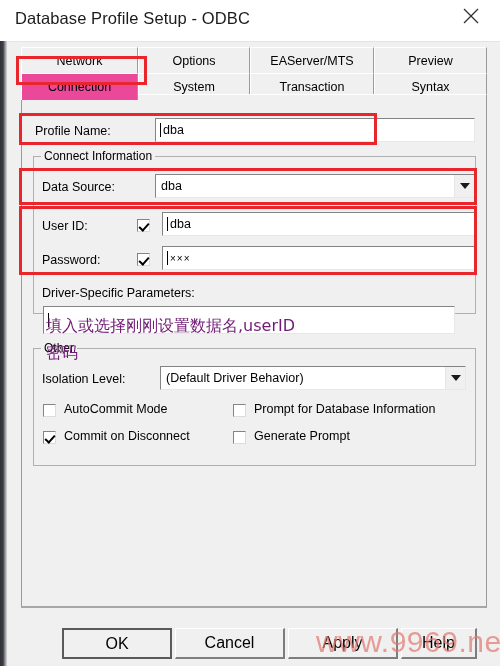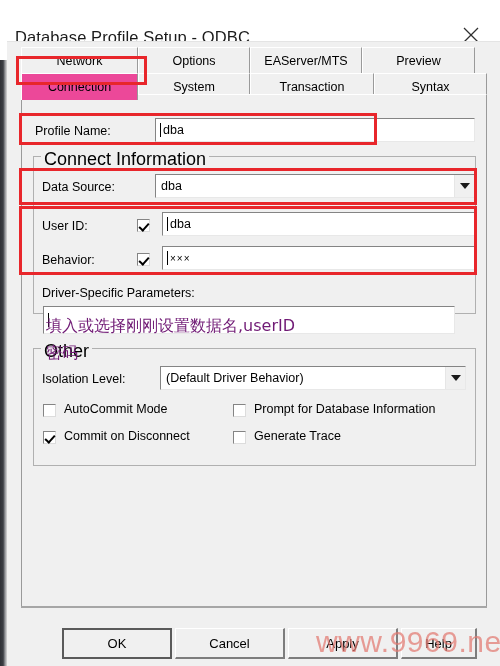--- a/index.html
+++ b/index.html
@@ -31,21 +31,20 @@
     width: 3px; height: 28px;
     background: #ffffff;
   }
 
   
   .titlebar {
     position: absolute;
     left: 0; top: 0;
     width: 500px; height: 41px;
     background: #ffffff;
-    margin-top: 19px;
   }
   .titlebar-text {
     position: absolute;
     left: 15px; top: 9px;
     font-size: 16.5px;
     color: #1b1b1b;
     letter-spacing: 0.1px;
     white-space: nowrap;
   }
   .close-btn {
@@ -100,21 +99,21 @@
   .tabrow.row1 .tab { border-bottom: 1px solid #9a9a9a; }
   .tabrow.row2 .tab { border-bottom: none; }
   .tab.selected {
     background: #ec4899;
     z-index: 4;
   }
 
   
   .row1 .t0 { width: 117px; }
   .row1 .t1 { width: 112px; }
-  .row1 .t2 { width: 112px; }
+  .row1 .t2 { width: 124px; }
   .row1 .t3 { width: 113px; }
   .row2 .t0 { width: 117px; }
   .row2 .t1 { width: 112px; }
   .row2 .t2 { width: 124px; }
   .row2 .t3 { width: 113px; }
 
   
   .tabpage {
     position: absolute;
     left: 14px; top: 52px;
@@ -196,21 +195,21 @@
   
   .group {
     position: absolute;
     border: 1px solid #b0b0b0;
   }
   .group-title {
     position: absolute;
     top: -8px; left: 7px;
     background: #f0f0f0;
     padding: 0 3px;
-    font-size: 18px;
+    font-size: 12px;
     color: #000000;
     white-space: nowrap;
   }
 
   
   .cbx {
     position: absolute;
     width: 13px; height: 13px;
     background: #ffffff;
     border-top: 1px solid #848484;
@@ -258,21 +257,21 @@
     top: 9px;
     height: 31px;
     background: #f0f0f0;
     border-top: 1px solid #ffffff;
     border-left: 1px solid #ffffff;
     border-right: 2px solid #7d7d7d;
     border-bottom: 2px solid #7d7d7d;
     display: flex;
     align-items: center;
     justify-content: center;
-    font-size: 13px;
+    font-size: 16px;
     color: #000000;
     cursor: pointer;
   }
   .btn.ok      { left: 55px;  width: 110px; border: 2px solid #5a5a5a; }
   .btn.cancel  { left: 168px; width: 110px; }
   .btn.apply   { left: 281px; width: 110px; }
   .btn.help    { left: 394px; width: 76px;  }
 
   .watermark {
     position: absolute;
@@ -341,21 +340,21 @@
           </span>
       </div>
 
       <div class="lbl" style="left:20px; top:124px;">User ID:</div>
       <div class="cbx checked" style="left:115px; top:124px;"></div>
       <div class="field" style="left:140px; top:117px; width:313px; height:24px;">
         <span class="caret"></span>
           <span>dba</span>
       </div>
 
-      <div class="lbl" style="left:20px; top:158px;">Behavior:</div>
+      <div class="lbl" style="left:20px; top:158px;">Password:</div>
       <div class="cbx checked" style="left:115px; top:158px;"></div>
       <div class="field" style="left:140px; top:151px; width:313px; height:24px;">
         <span class="caret"></span>
           <span style="font-size:10px; letter-spacing:1px;">×××</span>
       </div>
 
       <div class="lbl" style="left:20px; top:191px;">Driver-Specific Parameters:</div>
       <div class="field" style="left:21px; top:211px; width:412px; height:28px;">
         <span class="caret"></span>
           <span></span>
@@ -376,21 +375,21 @@
       <div class="cbx" style="left:21px; top:309px;"></div>
       <div class="lbl" style="left:42px; top:307px;">AutoCommit Mode</div>
 
       <div class="cbx" style="left:211px; top:309px;"></div>
       <div class="lbl" style="left:232px; top:307px;">Prompt for Database Information</div>
 
       <div class="cbx checked" style="left:21px; top:336px;"></div>
       <div class="lbl" style="left:42px; top:334px;">Commit on Disconnect</div>
 
       <div class="cbx" style="left:211px; top:336px;"></div>
-      <div class="lbl" style="left:232px; top:334px;">Generate Trace</div>
+      <div class="lbl" style="left:232px; top:334px;">Generate Prompt</div>
 
     </div>
 
     <div class="btnrow">
       <div class="btn ok">OK</div>
       <div class="btn cancel">Cancel</div>
       <div class="btn apply">Apply</div>
       <div class="btn help">Help</div>
     </div>
 

